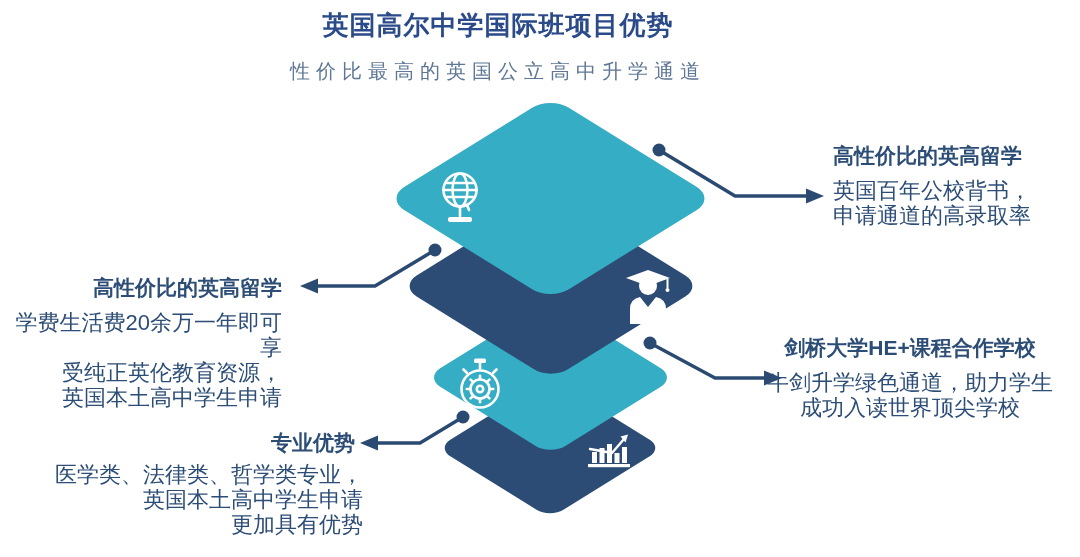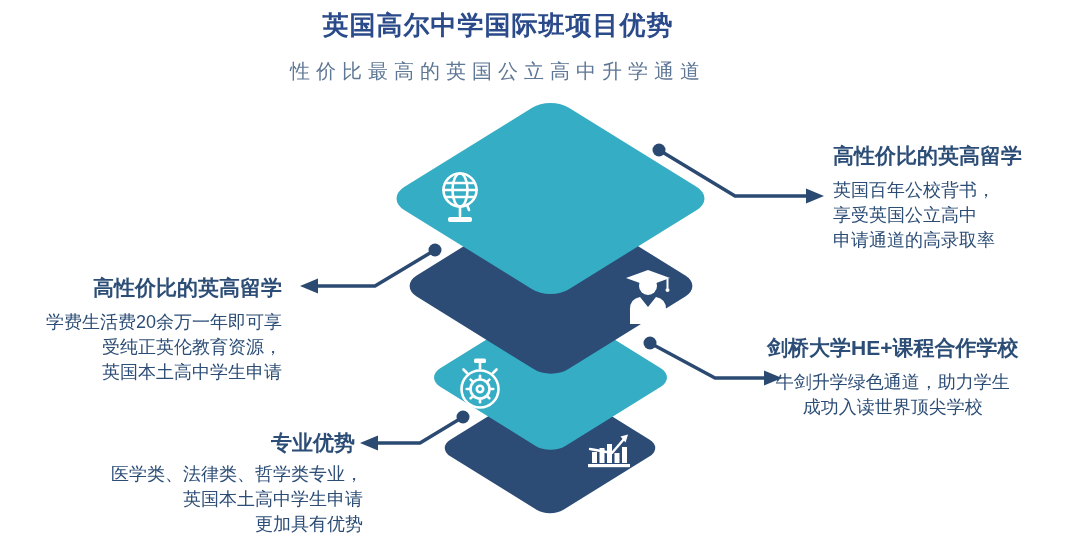--- a/index.html
+++ b/index.html
@@ -35,21 +35,21 @@
 
   
   .connectors{position:absolute;left:0;top:0;width:1080px;height:557px;z-index:45;}
   .connectors path{stroke:var(--connector);stroke-width:3.5;fill:none;stroke-linecap:round;stroke-linejoin:round;}
   .connectors circle{fill:var(--connector);}
   .connectors polygon{fill:var(--connector);}
 
   
   .callout{position:absolute;z-index:70;color:var(--text-navy);}
   .callout .c-title{font-size:21px;font-weight:bold;line-height:24px;margin-bottom:10px;color:var(--text-navy);}
-  .callout .c-line{font-size:18px;line-height:25px;}
+  .callout .c-line{font-size:22px;line-height:25px;}
   .co-left-1{right:798px;top:235px;text-align:right;margin-top:41px;}
   .co-left-2{right:717px;top:431px;text-align:right;}
   .co-left-2 .c-title{padding-right:8px;margin-bottom:7px;}
   .co-right-1{left:833px;top:144px;text-align:left;}
   .co-right-2{left:767px;top:336px;text-align:center;}
 </style>
 </head>
 <body>
 
 <div class="canvas">
@@ -150,21 +150,20 @@
   <div class="callout co-left-2">
     <div class="c-title">专业优势</div>
     <div class="c-line">医学类、法律类、哲学类专业，</div>
     <div class="c-line">英国本土高中学生申请</div>
     <div class="c-line">更加具有优势</div>
   </div>
 
   <div class="callout co-right-1">
     <div class="c-title">高性价比的英高留学</div>
     <div class="c-line">英国百年公校背书，</div>
-    <div class="c-line">享受英国公立高中</div>
     <div class="c-line">申请通道的高录取率</div>
   </div>
 
   <div class="callout co-right-2">
     <div class="c-title">剑桥大学HE+课程合作学校</div>
     <div class="c-line">牛剑升学绿色通道，助力学生</div>
     <div class="c-line">成功入读世界顶尖学校</div>
   </div>
 
 </div>

